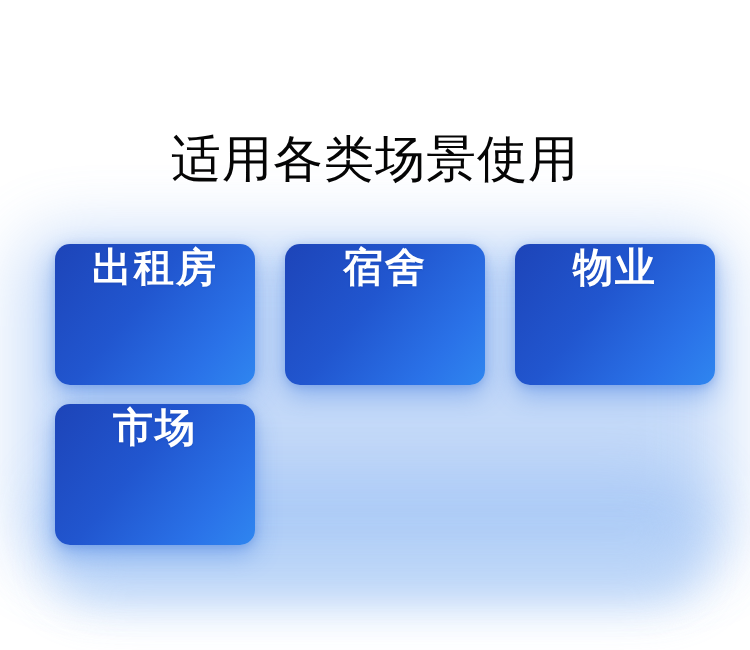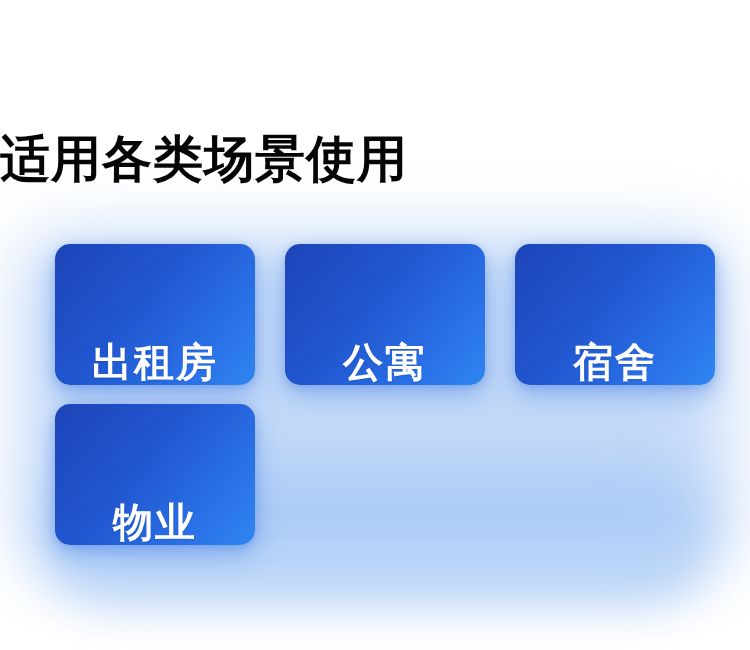--- a/index.html
+++ b/index.html
@@ -63,23 +63,24 @@
     background: #bcd6f8;
     filter: blur(24px);
     opacity: 0.75;
   }
 
   .title {
     position: absolute;
     left: 0;
     top: 92px;
     width: 750px;
+    text-align: center;
     font-size: 50px;
     line-height: 66px;
-    font-weight: 700;
+    font-weight: 400;
     letter-spacing: 1px;
     color: #050505;
     white-space: nowrap;
   }
 
   .grid {
     position: absolute;
     left: 35px;
     top: 244px;
     width: 680px;
@@ -90,21 +91,21 @@
     row-gap: 19px;
   }
 
   .card {
     position: relative;
     border-radius: 15px;
     background: linear-gradient(129deg, #1d44b8 0%, #2156cf 42%, #2a72e8 78%, #2f86f0 100%);
     box-shadow: 0 10px 26px rgba(45, 112, 226, 0.38),
                 0 2px 8px rgba(32, 80, 190, 0.22);
     display: flex;
-    align-items: flex-end;
+    align-items: flex-start;
     justify-content: center;
     overflow: hidden;
     margin-left: 20px;
   }
 
   .card-label {
     color: #ffffff;
     font-size: 40px;
     line-height: 46px;
     font-weight: 700;
@@ -125,28 +126,28 @@
   </div>
 
   <h1 class="title">适用各类场景使用</h1>
 
   <div class="grid">
 
     <div class="card">
       <span class="card-label">出租房</span>
     </div>
 
-    <div class="card">
-      <span class="card-label">公寓</span>
-    </div>
 
     <div class="card">
       <span class="card-label">宿舍</span>
     </div>
 
     <div class="card">
       <span class="card-label">物业</span>
     </div>
 
 
+    <div class="card">
+      <span class="card-label">市场</span>
+    </div>
 
   </div>
 </div>
 
 </body></html>

